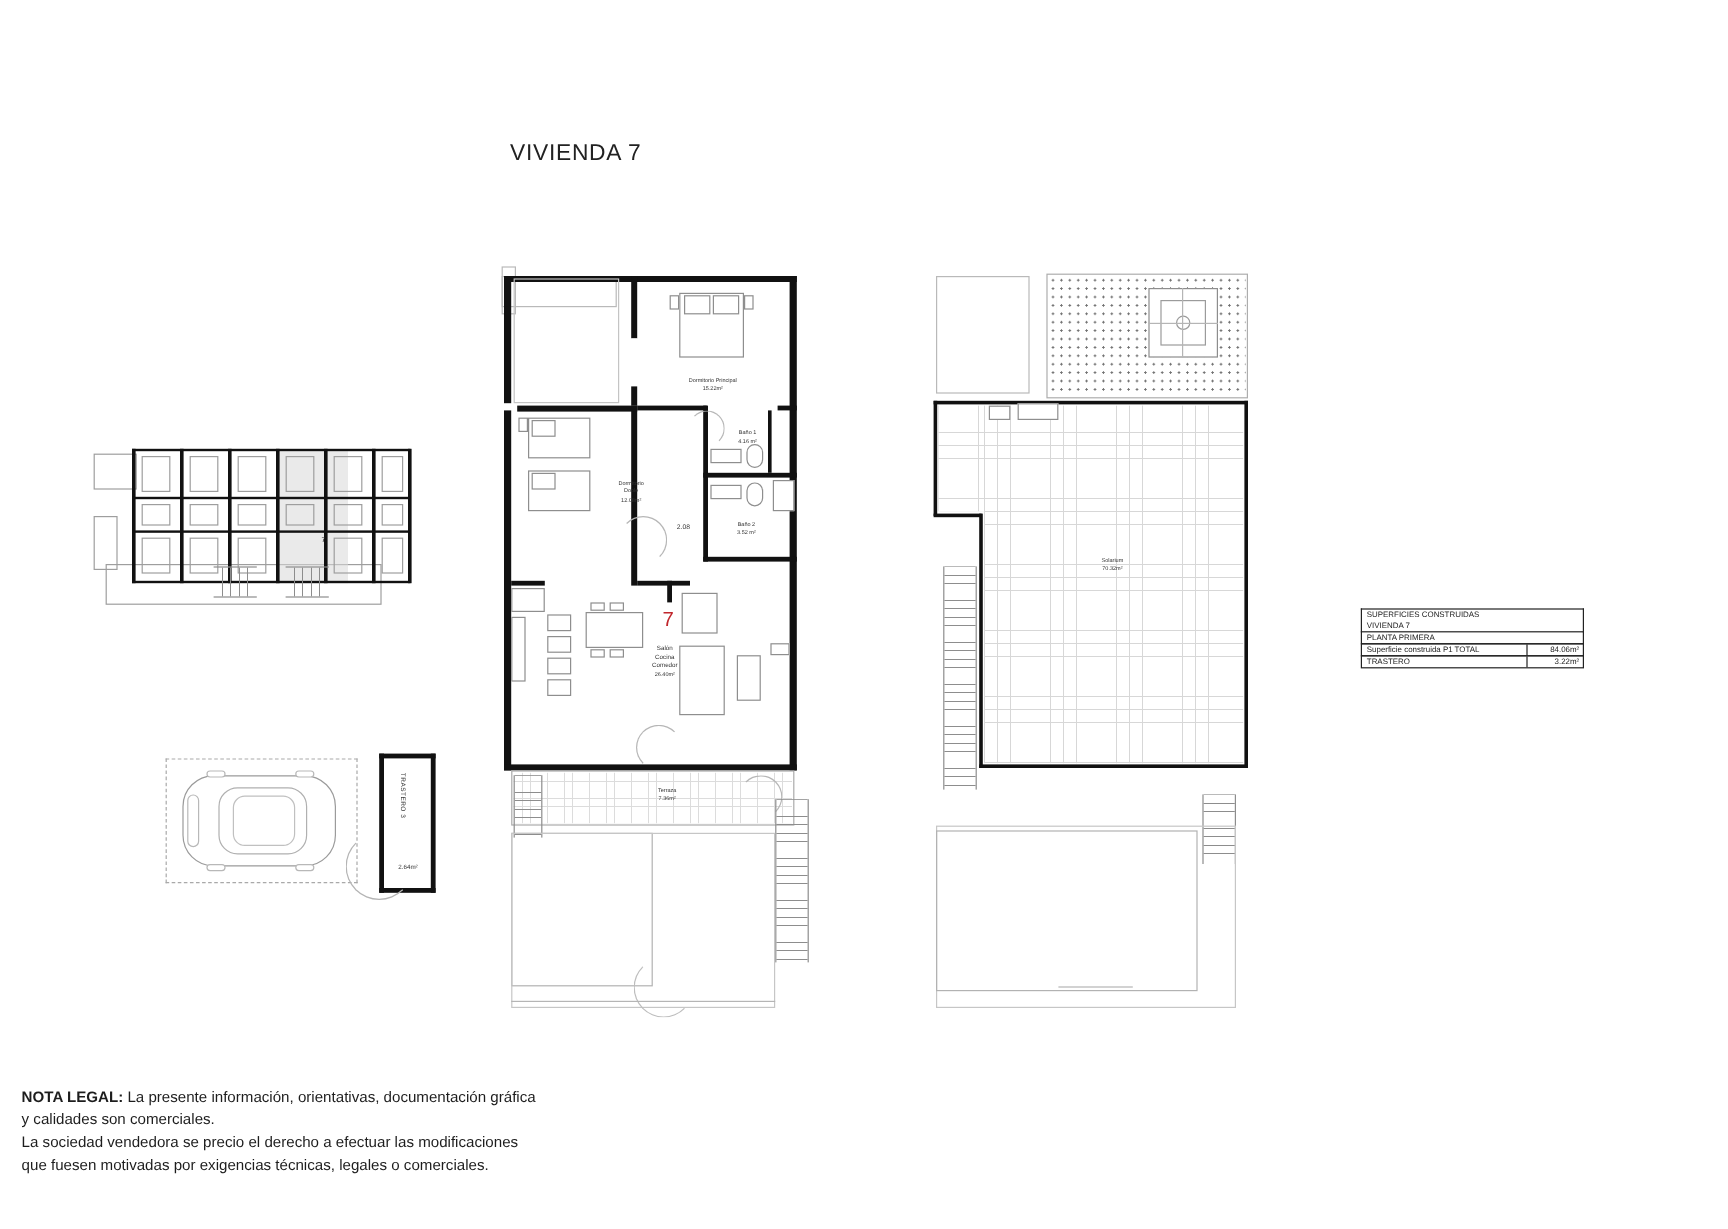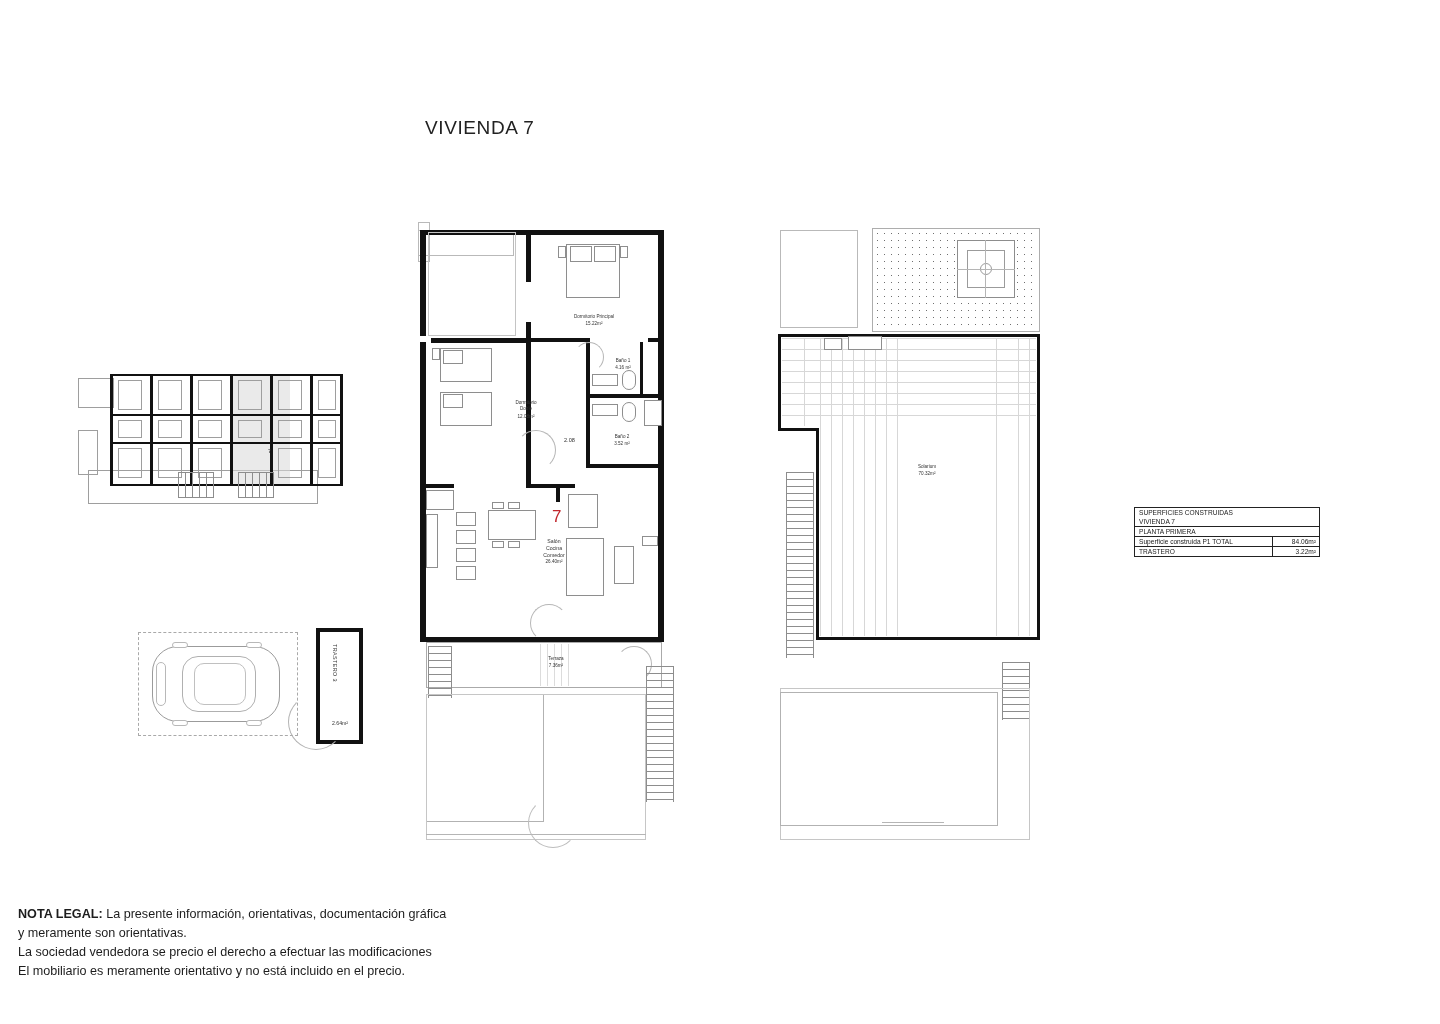--- a/index.html
+++ b/index.html
@@ -424,16 +424,16 @@
   <div class="row">
     <div class="c1">TRASTERO</div>
     <div class="c2">3.22m²</div>
   </div>
 </div>
 
 <div id="legal">
   <div>
     <b>NOTA LEGAL:</b><span> La presente información, orientativas, documentación gráfica</span>
   </div>
-  <div>y meramente son orientativas.</div>
+  <div>y calidades son comerciales.</div>
   <div>La sociedad vendedora se precio el derecho a efectuar las modificaciones</div>
-  <div>El mobiliario es meramente orientativo y no está incluido en el precio.</div>
+  <div>que fuesen motivadas por exigencias técnicas, legales o comerciales.</div>
 </div>
 
 </body></html>

